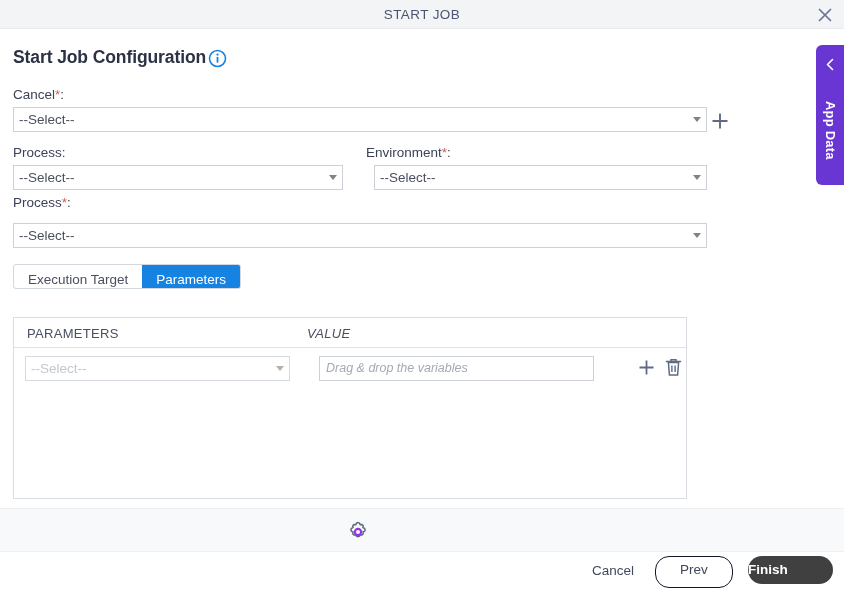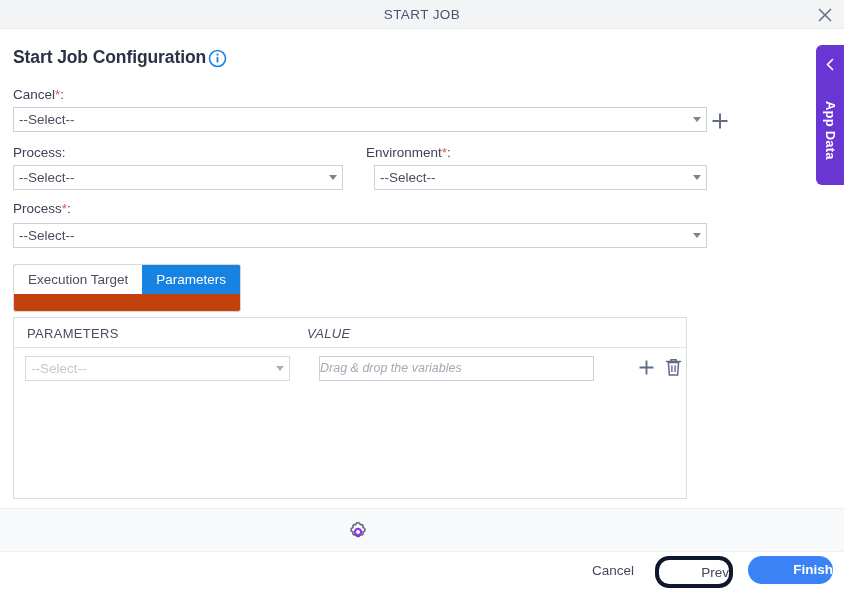--- a/index.html
+++ b/index.html
@@ -81,26 +81,26 @@
     border-top: 5px solid #8a7f7a;
   }
   .sel.disabled { color: #c3c7cf; border-color: #d7dae0; }
   .sel.disabled .caret { border-top-color: #b7adaa; }
 
   .plus-icon { position: absolute; cursor: pointer; }
 
   
   .tabs {
     position: absolute; left: 13px; top: 235px;
-    height: 48px;
+    height: 25px;
     border: 1px solid #d3d7de;
     border-radius: 3px;
     display: flex;
     overflow: hidden;
-    background: #c2410c;
+    background: #86efac;
   }
   .tab {
     padding: 0 14px;
     height: 29px; line-height: 29px;
     font-size: 13.5px;
     color: #4a4f5e;
     cursor: pointer;
     background: #fff;
   }
   .tab.active { background: #1683e2; color: #fff; }
@@ -132,21 +132,21 @@
   }
   .row-value {
     position: absolute; left: 305px; top: 8px;
     width: 275px; height: 25px;
     border: 1px solid #ccd0d8;
     background: #fff;
     font-size: 12.5px;
     font-style: italic;
     color: #a5a9b4;
     line-height: 23px;
-    padding: 0 0;
+    padding: 0 6px;
     cursor: text;
     white-space: nowrap; overflow: hidden;
   }
   .row-add  { position: absolute; left: 623px; top: 10px; cursor: pointer; }
   .row-del  { position: absolute; left: 650px; top: 9px;  cursor: pointer; }
 
   
   .appdata {
     position: absolute; right: 0; top: 45px;
     width: 28px; height: 140px;
@@ -189,34 +189,34 @@
     background: #fff;
   }
   .btn-cancel {
     position: absolute; left: 592px; top: 11px;
     font-size: 13.5px; color: #42495c;
     cursor: pointer;
   }
   .btn-prev {
     position: absolute; left: 655px; top: 556px;
     width: 78px; height: 32px;
-    border: 4px solid #0f172a;
+    border: 1px solid #0f172a;
     border-radius: 14px;
     background: #fff;
     color: #3f465a; font-size: 13.5px;
-    line-height: 26px; text-align: right;
+    line-height: 26px; text-align: center;
     cursor: pointer;
   }
   .btn-finish {
     position: absolute; left: 748px; top: 556px;
     width: 85px; height: 28px;
     border-radius: 14px;
-    background: #3b82f6;
+    background: #404040;
     color: #fff; font-size: 13.5px; font-weight: bold;
-    line-height: 28px; text-align: right;
+    line-height: 28px; text-align: left;
     cursor: pointer;
   }
 </style>
 </head>
 <body>
 
 <div class="titlebar">
   <div class="titlebar-text">START JOB</div>
   <div class="close-btn">
     <svg width="14" height="14" viewBox="0 0 14 14" aria-hidden="true">
@@ -258,21 +258,21 @@
   </div>
 
   <div class="field-label" style="left:366px; top:116px;">
     <span>Environment</span><span class="req">*</span><span>:</span>
   </div>
   <div class="sel" style="left:374px; top:136px; width:333px;">
     <span>--Select--</span>
     <span class="caret"></span>
   </div>
 
-  <div class="field-label" style="left:13px; top:172px;">
+  <div class="field-label" style="left:13px; top:166px;">
     <span>Process</span><span class="req">*</span><span>:</span>
   </div>
   <div class="sel" style="left:13px; top:194px; width:694px;">
     <span>--Select--</span>
     <span class="caret"></span>
   </div>
 
   <div class="tabs">
     <div class="tab">Execution Target</div>
     <div class="tab active">Parameters</div>

